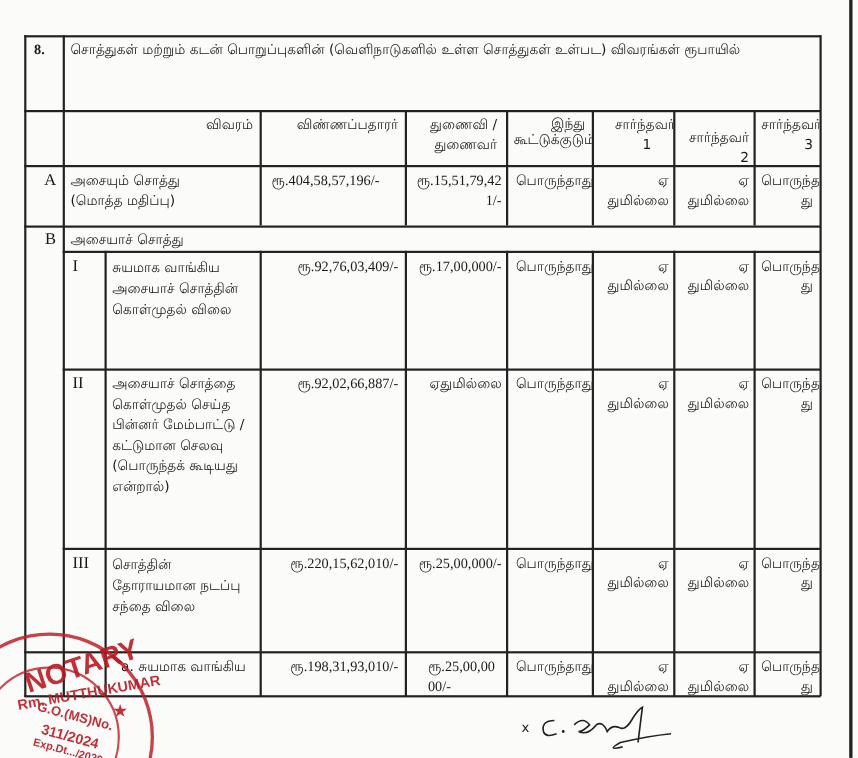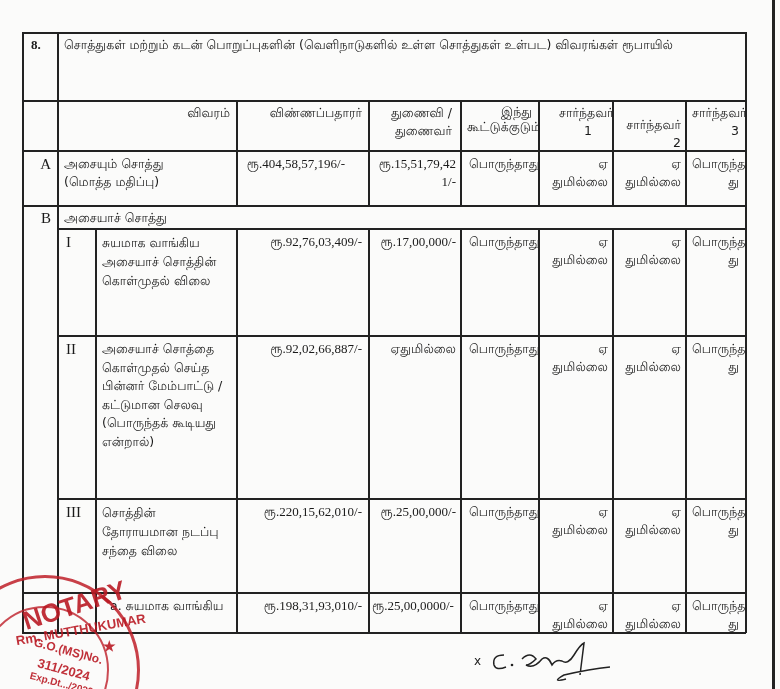--- a/index.html
+++ b/index.html
@@ -115,21 +115,21 @@
   <div class="cell tamil" style="left:74px;top:469px;width:140px;height:91px;padding:2px 6px;line-height:19px">சொத்தின் தோராயமான நடப்பு சந்தை விலை</div>
   <div class="cell center" style="left:215px;top:469px;width:131px;height:91px">ரூ.220,15,62,010/-</div>
   <div class="cell center" style="left:347px;top:469px;width:91px;height:91px;padding:2px 4px;word-break:break-all">ரூ.25,00,000/-</div>
   <div class="cell tamil center" style="left:439px;top:469px;width:77px;height:91px;padding:2px 8px;word-break:break-all">பொருந்தாது</div>
   <div class="cell tamil center" style="left:517px;top:469px;width:73px;height:91px;padding:2px 4px;word-break:break-all">ஏதுமில்லை</div>
   <div class="cell tamil center" style="left:591px;top:469px;width:72px;height:91px;padding:2px 4px;word-break:break-all">ஏதுமில்லை</div>
   <div class="cell tamil center" style="left:664px;top:469px;width:59px;height:91px;padding:2px 6px;word-break:break-all">பொருந்தாது</div>
 
   <div class="cell tamil" style="left:74px;top:563px;width:156px;height:37px;padding:2px 6px 2px 14px">a. சுயமாக வாங்கிய</div>
   <div class="cell center" style="left:215px;top:563px;width:131px;height:37px">ரூ.198,31,93,010/-</div>
-  <div class="cell" style="left:347px;top:563px;width:106px;height:37px;padding:2px 3px;word-break:break-all">ரூ.25,00,0000/-</div>
+  <div class="cell" style="left:347px;top:563px;width:106px;height:37px;padding:2px 20px;word-break:break-all">ரூ.25,00,0000/-</div>
   <div class="cell tamil center" style="left:439px;top:563px;width:77px;height:37px;padding:2px 8px;word-break:break-all">பொருந்தாது</div>
   <div class="cell tamil center" style="left:517px;top:563px;width:73px;height:37px;padding:2px 4px;word-break:break-all">ஏதுமில்லை</div>
   <div class="cell tamil center" style="left:591px;top:563px;width:72px;height:37px;padding:2px 4px;word-break:break-all">ஏதுமில்லை</div>
   <div class="cell tamil center" style="left:664px;top:563px;width:59px;height:37px;padding:2px 6px;word-break:break-all">பொருந்தாது</div>
 </div>
 
 <div class="stamp">
   <div class="stamp-inner"></div>
   <span class="stamp-text" style="left:68px;top:12px;font-size:26px;transform:rotate(-18deg)">NOTARY</span>
   <span class="stamp-text" style="left:62px;top:44px;font-size:13px;transform:rotate(-10deg)">Rm. MUTTHUKUMAR</span>

